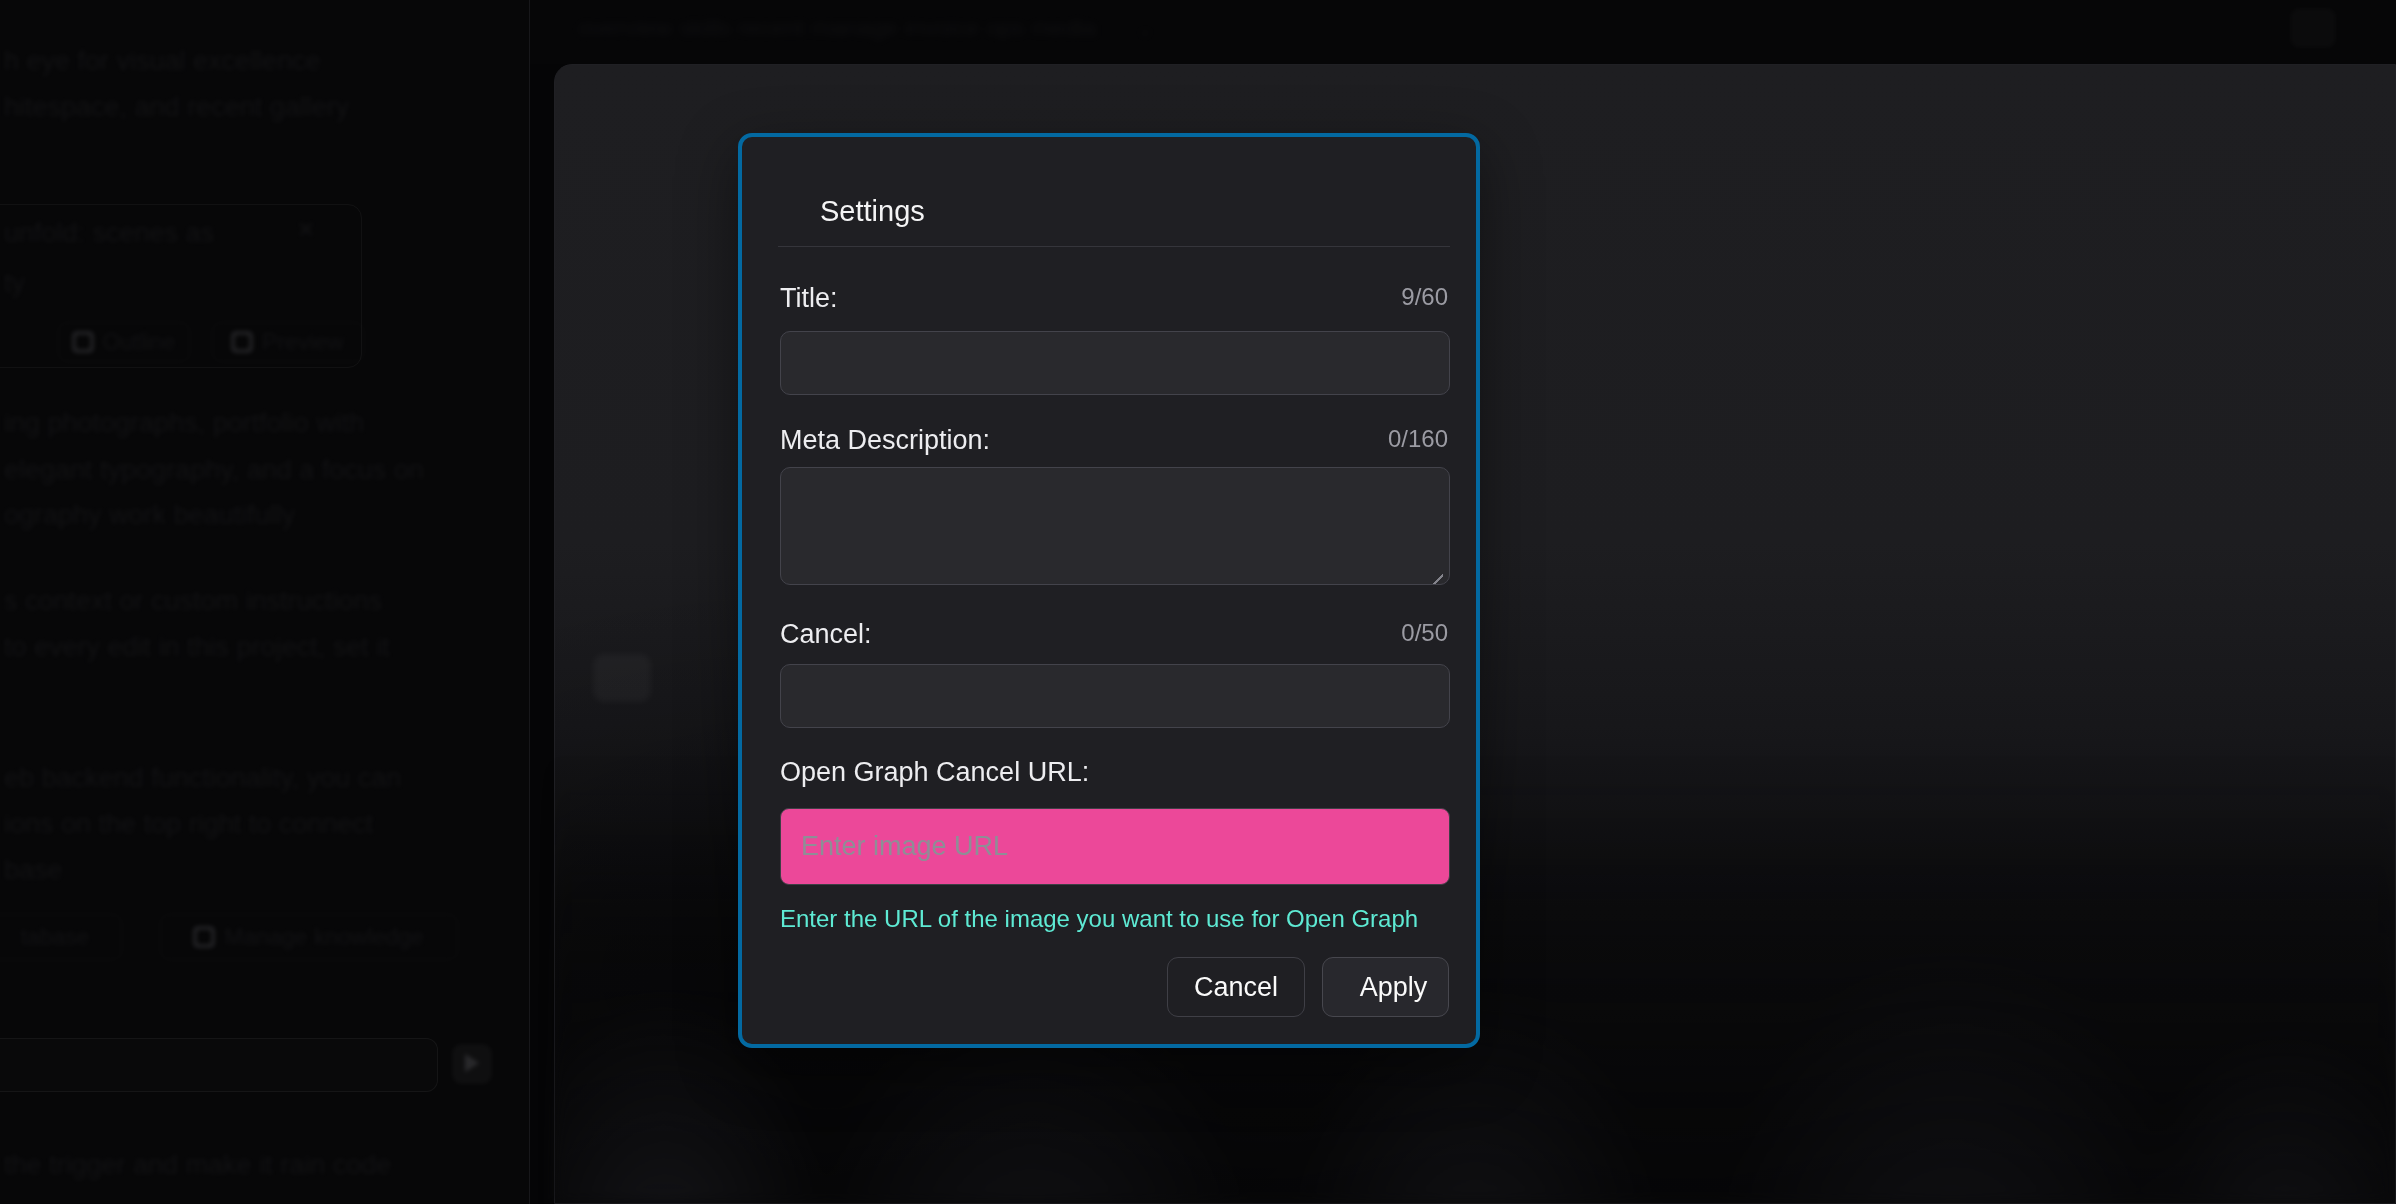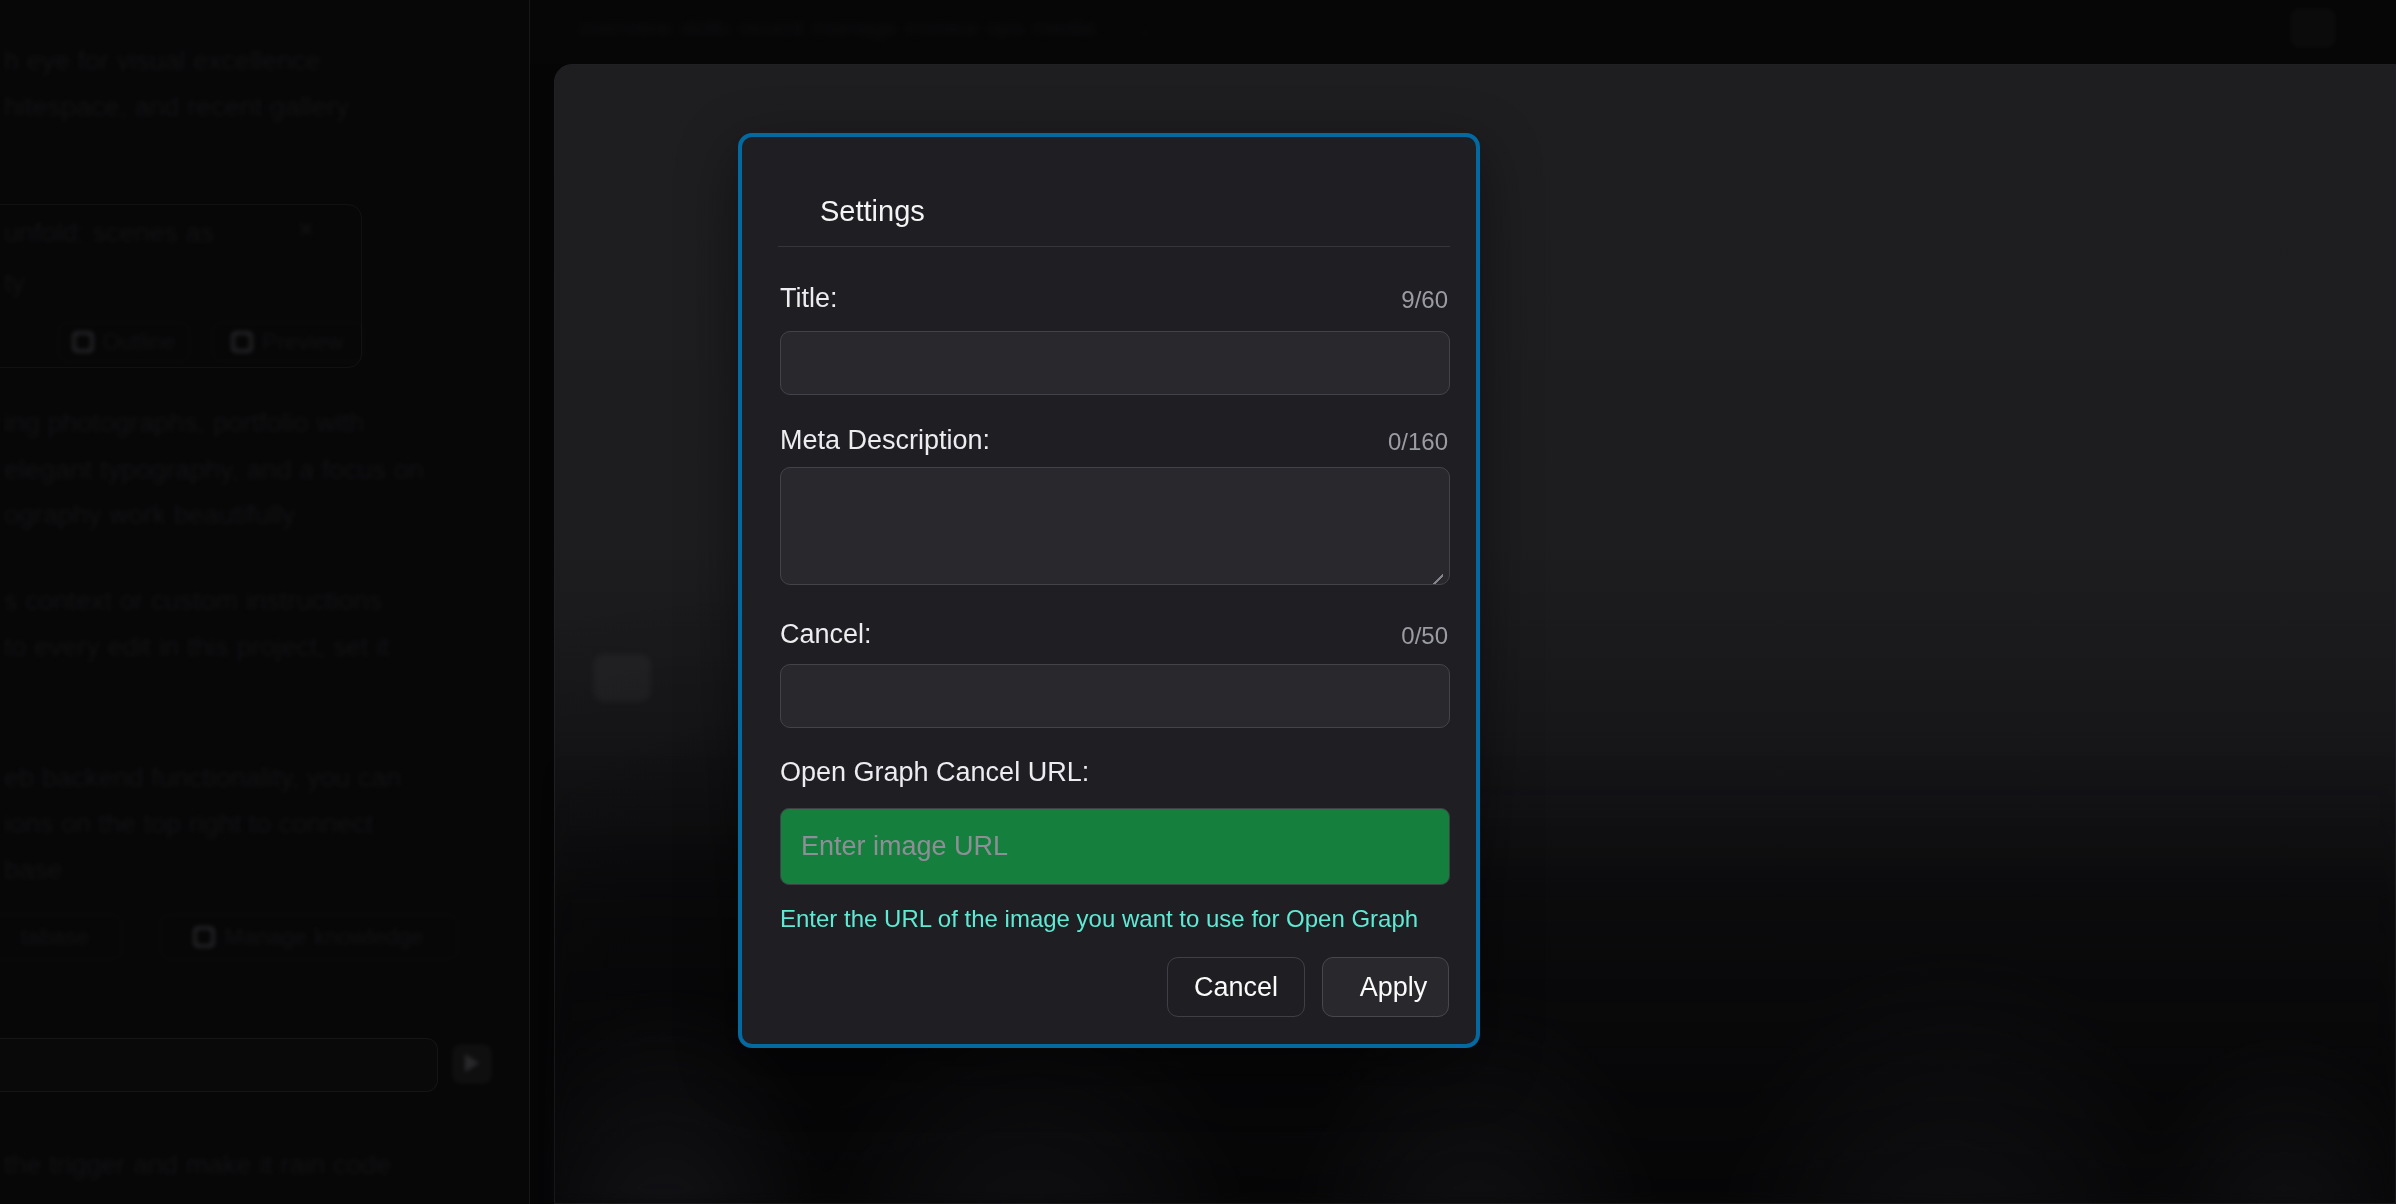--- a/index.html
+++ b/index.html
@@ -49,28 +49,28 @@
       background:rgba(255,255,255,0.035);filter:blur(3px);}
 
   
   .backdrop{left:0;top:0;width:2396px;height:1204px;}
   .modal{left:738px;top:133px;width:742px;height:915px;background:#1f1f23;
       border:4px solid #0369a1;border-radius:14px;box-sizing:border-box;
       box-shadow:0 18px 60px rgba(0,0,0,0.45);}
   .modal-title{left:78px;top:58px;font-size:29px;font-weight:500;color:#f4f4f5;}
   .modal-divider{left:36px;top:109px;width:672px;height:1px;background:#35353b;}
   .label-row{left:38px;width:668px;display:flex;justify-content:space-between;
-      align-items:flex-end;}
+      align-items:flex-start;}
   .field-label{font-size:27px;color:#ededf0;}
   .counter{font-size:24px;color:#9b9ba3;}
   .tin{left:38px;width:670px;box-sizing:border-box;background:#29292d;
       border:1px solid #43434b;border-radius:10px;color:#ededf0;font-size:27px;
       padding:0 20px;font-family:"Liberation Sans","DejaVu Sans",sans-serif;outline:none;}
   textarea.tin{resize:none;padding:14px 20px;}
-  .url-input{background:#15803d;border:1px solid #3f3f46;border-radius:9px;}
+  .url-input{background:#ec4899;border:1px solid #3f3f46;border-radius:9px;}
   .tin::placeholder{color:#8e8e96;opacity:1;}
   .resize-corner{left:686px;top:432px;width:15px;height:15px;pointer-events:none;
       clip-path:polygon(100% 0,100% 100%,0 100%);
       background:repeating-linear-gradient(135deg,#84848c 0 2px,transparent 2px 7px);}
   .helper{left:38px;top:768px;font-size:24px;color:#5eead4;}
   .btn{top:820px;height:60px;border-radius:11px;border:1px solid #3f3f46;
       display:flex;align-items:center;justify-content:center;font-size:27px;
       color:#fafafa;cursor:pointer;box-sizing:border-box;
       font-family:"Liberation Sans","DejaVu Sans",sans-serif;}
   .btn-cancel{left:425px;width:138px;background:#1f1f23;}

